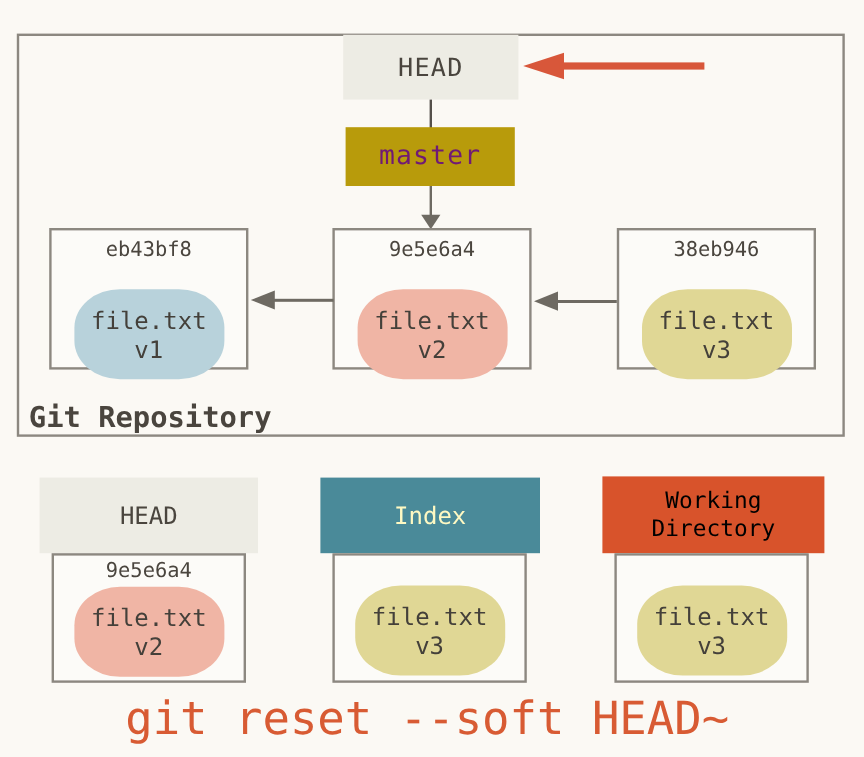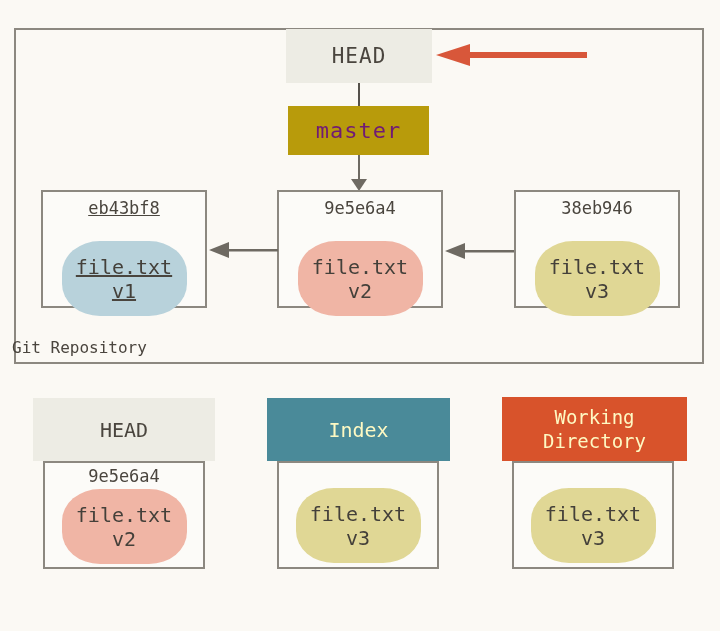--- a/index.html
+++ b/index.html
@@ -14,22 +14,22 @@
     overflow: hidden;
   }
   .abs { position: absolute; }
 
   
   .repo-box {
     left: 14px; top: 28px; width: 690px; height: 336px;
     border: 2px solid #8C8880;
   }
   .repo-label {
-    left: 12px; top: 336px; width: 260px; height: 24px;
-    font-size: 16px; line-height: 24px; color: #4A453E;
+    left: 24px; top: 336px; width: 260px; height: 24px;
+    font-size: 24px; line-height: 24px; color: #4A453E; font-weight: bold;
   }
   .head-box-top {
     left: 286px; top: 29px; width: 146px; height: 54px;
     background: #EDECE4;
     display: flex; align-items: center; justify-content: center;
     font-size: 21px; letter-spacing: 1px;
   }
   .connector-v {
     left: 358px; top: 83px; width: 2px; height: 24px;
     background: #55514B;
@@ -40,21 +40,21 @@
     display: flex; align-items: center; justify-content: center;
     font-size: 22px; color: #701a75; letter-spacing: 1px;
   }
 
   
   .commit-box {
     top: 190px; width: 166px; height: 118px;
     border: 2px solid #8C8880; background: #FCFBF8;
     text-align: center;
   }
-  .commit-1 { left: 41px; text-decoration: underline; }
+  .commit-1 { left: 41px; }
   .commit-2 { left: 277px; }
   .commit-3 { left: 514px; }
   .commit-hash {
     margin-top: 6px; font-size: 17px; line-height: 20px; color: #4A453E;
   }
   .blob {
     width: 125px; height: 75px; margin: 23px auto 0 auto;
     border-radius: 38px / 32px;
     display: flex; flex-direction: column; align-items: center; justify-content: center;
     font-size: 20px; line-height: 24px; color: #44403A;
@@ -65,21 +65,21 @@
 
   
   .area-header {
     top: 398px; height: 63px;
     display: flex; align-items: center; justify-content: center;
     text-align: center; font-size: 20px;
   }
   .hdr-head  { left: 33px;  width: 182px; background: #EDECE4; color: #4A453E; }
   .hdr-index { left: 267px; width: 183px; background: #4A8A99; color: #fef9c3; }
   .hdr-wd    { left: 502px; top: 397px; height: 64px; width: 185px; background: #D8532B;
-               color: #fef9c3; font-size: 19px; line-height: 24px; white-space: pre-line; }
+               color: #000000; font-size: 19px; line-height: 24px; white-space: pre-line; }
   .area-box {
     top: 461px; height: 108px; width: 162px;
     border: 2px solid #8C8880; background: #FCFBF8; text-align: center;
   }
   .area-box-1 { left: 43px; }
   .area-box-2 { left: 277px; }
   .area-box-3 { left: 512px; }
   .area-hash { margin-top: 3px; font-size: 17px; line-height: 20px; }
   .area-box-1 .blob { margin-top: 3px; }
   .area-box-2 .blob, .area-box-3 .blob { margin-top: 25px; }
@@ -179,14 +179,15 @@
     <span>Working
 Directory</span>
   </div>
   <div class="abs area-box area-box-3">
     <div class="blob blob-yellow">
       <div>file.txt</div>
       <div>v3</div>
     </div>
   </div>
 
+  <div class="abs caption">git reset --soft HEAD~</div>
 
 </div>
 
 </body></html>

